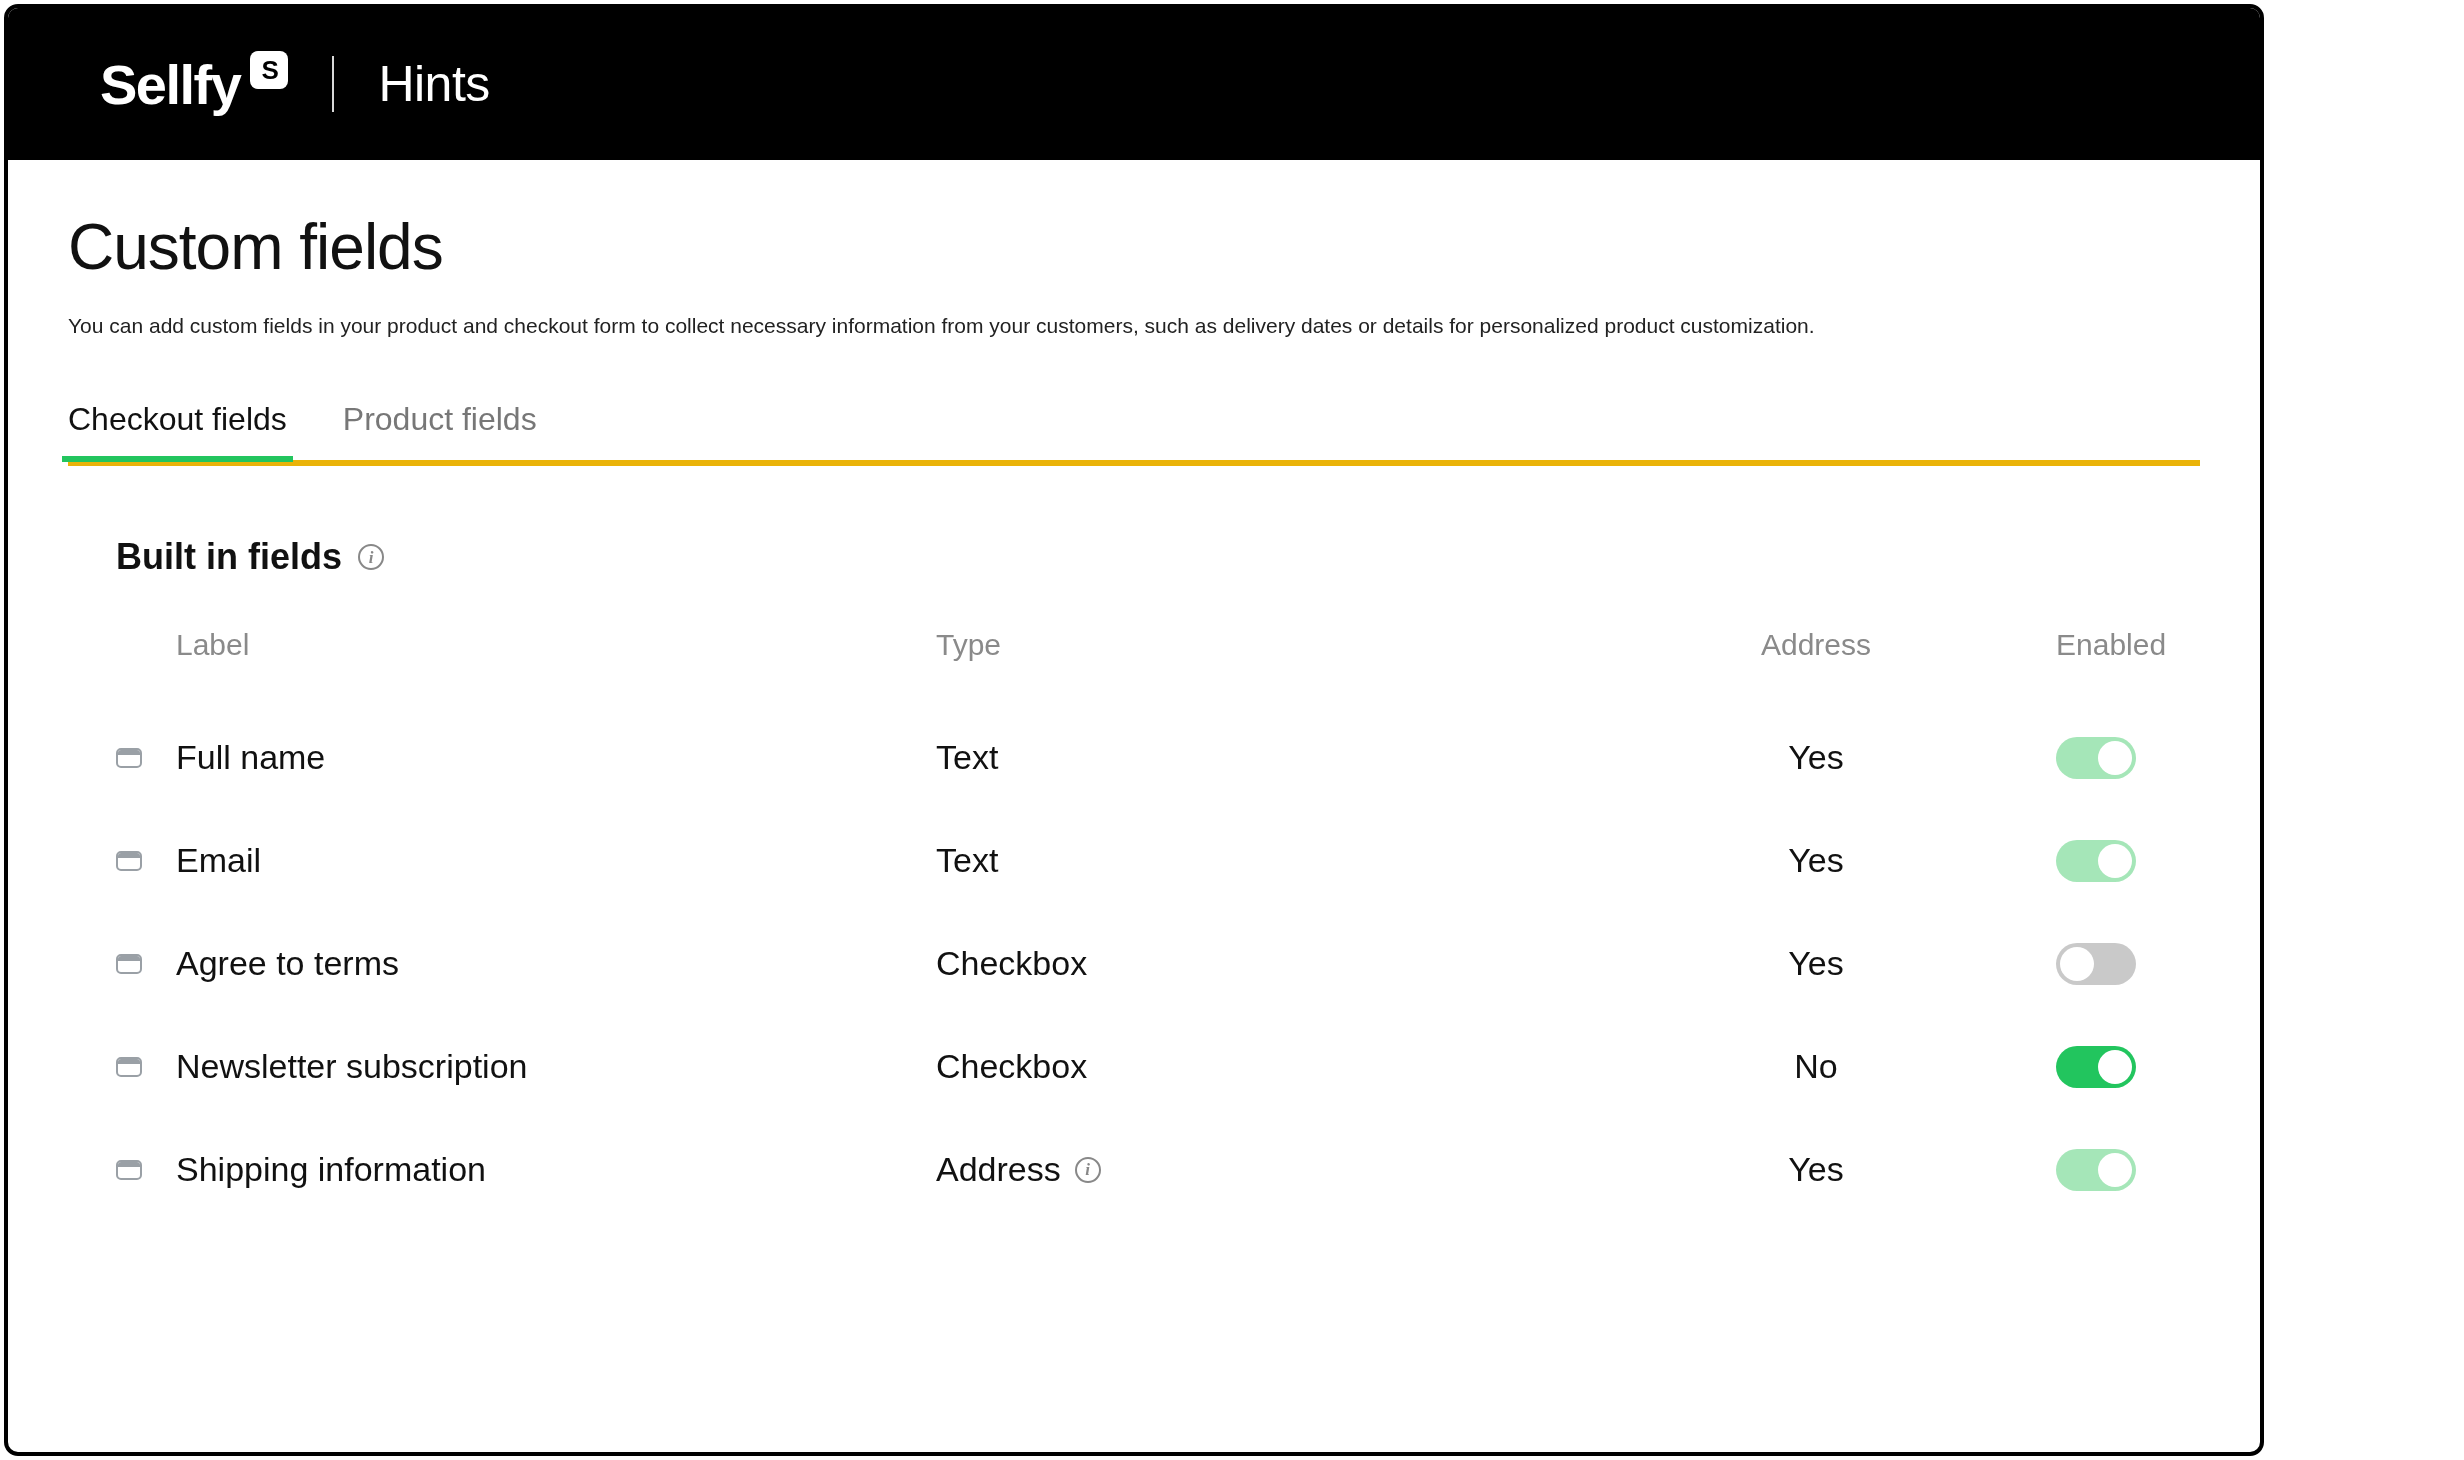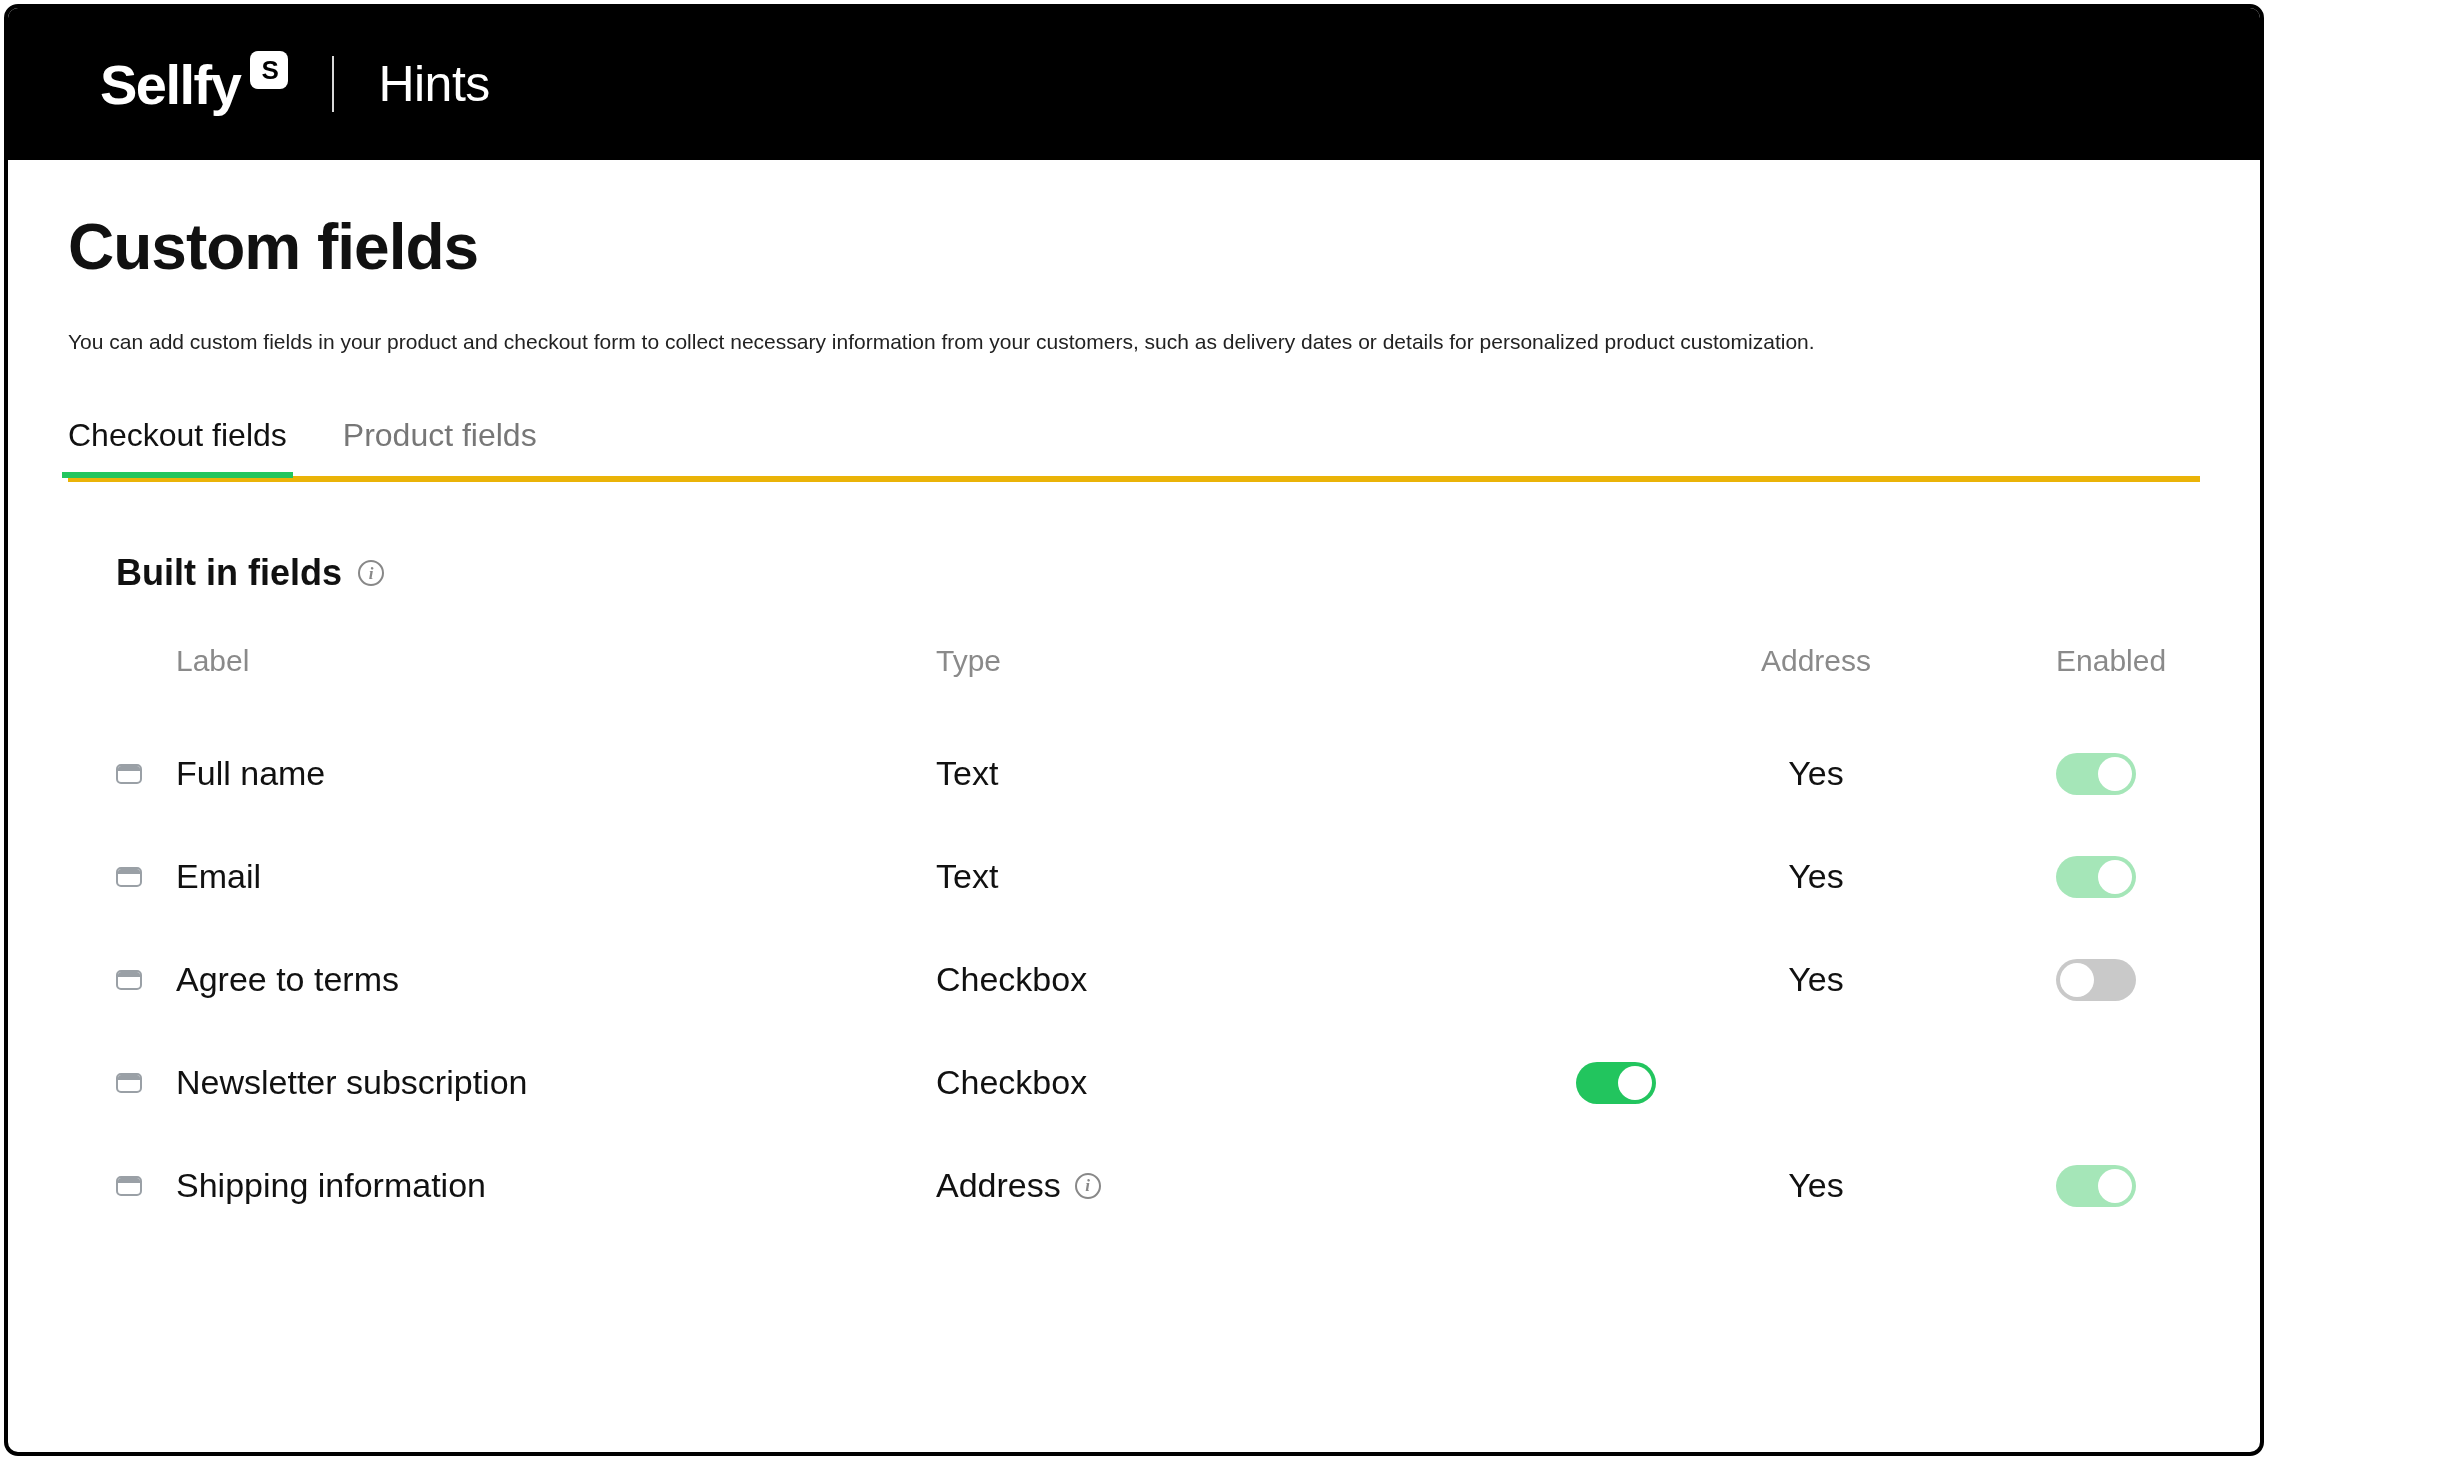--- a/index.html
+++ b/index.html
@@ -65,23 +65,23 @@
     font-weight: 500;
     letter-spacing: -0.5px;
   }
   .content {
     padding: 50px 60px 0 60px;
     flex: 1;
     overflow: hidden;
   }
   .page-title {
     font-size: 64px;
-    font-weight: 700;
+    font-weight: 400;
     letter-spacing: -1px;
-    margin-bottom: 42px;
+    margin-bottom: 26px;
   }
   .page-desc {
     font-size: 21px;
     line-height: 1.48;
     color: #222;
     margin-bottom: 54px;
     max-width: 2280px;
   }
   .tabs {
     display: flex;
@@ -268,20 +268,21 @@
             <div class="td-enabled"><span class="toggle off"><span class="knob"></span></span></div>
           </div>
           <div class="table-row">
             <div>
               <div class="row-icon"></div>
             </div>
             <div>Newsletter subscription</div>
             <div class="type-cell">
               <span>Checkbox</span>
             </div>
+            <div class="td-required">No</div>
             <div class="td-enabled"><span class="toggle on"><span class="knob"></span></span></div>
           </div>
           <div class="table-row">
             <div>
               <div class="row-icon"></div>
             </div>
             <div>Shipping information</div>
             <div class="type-cell">
               <span>Address</span>
               <span class="info-icon">i</span>

